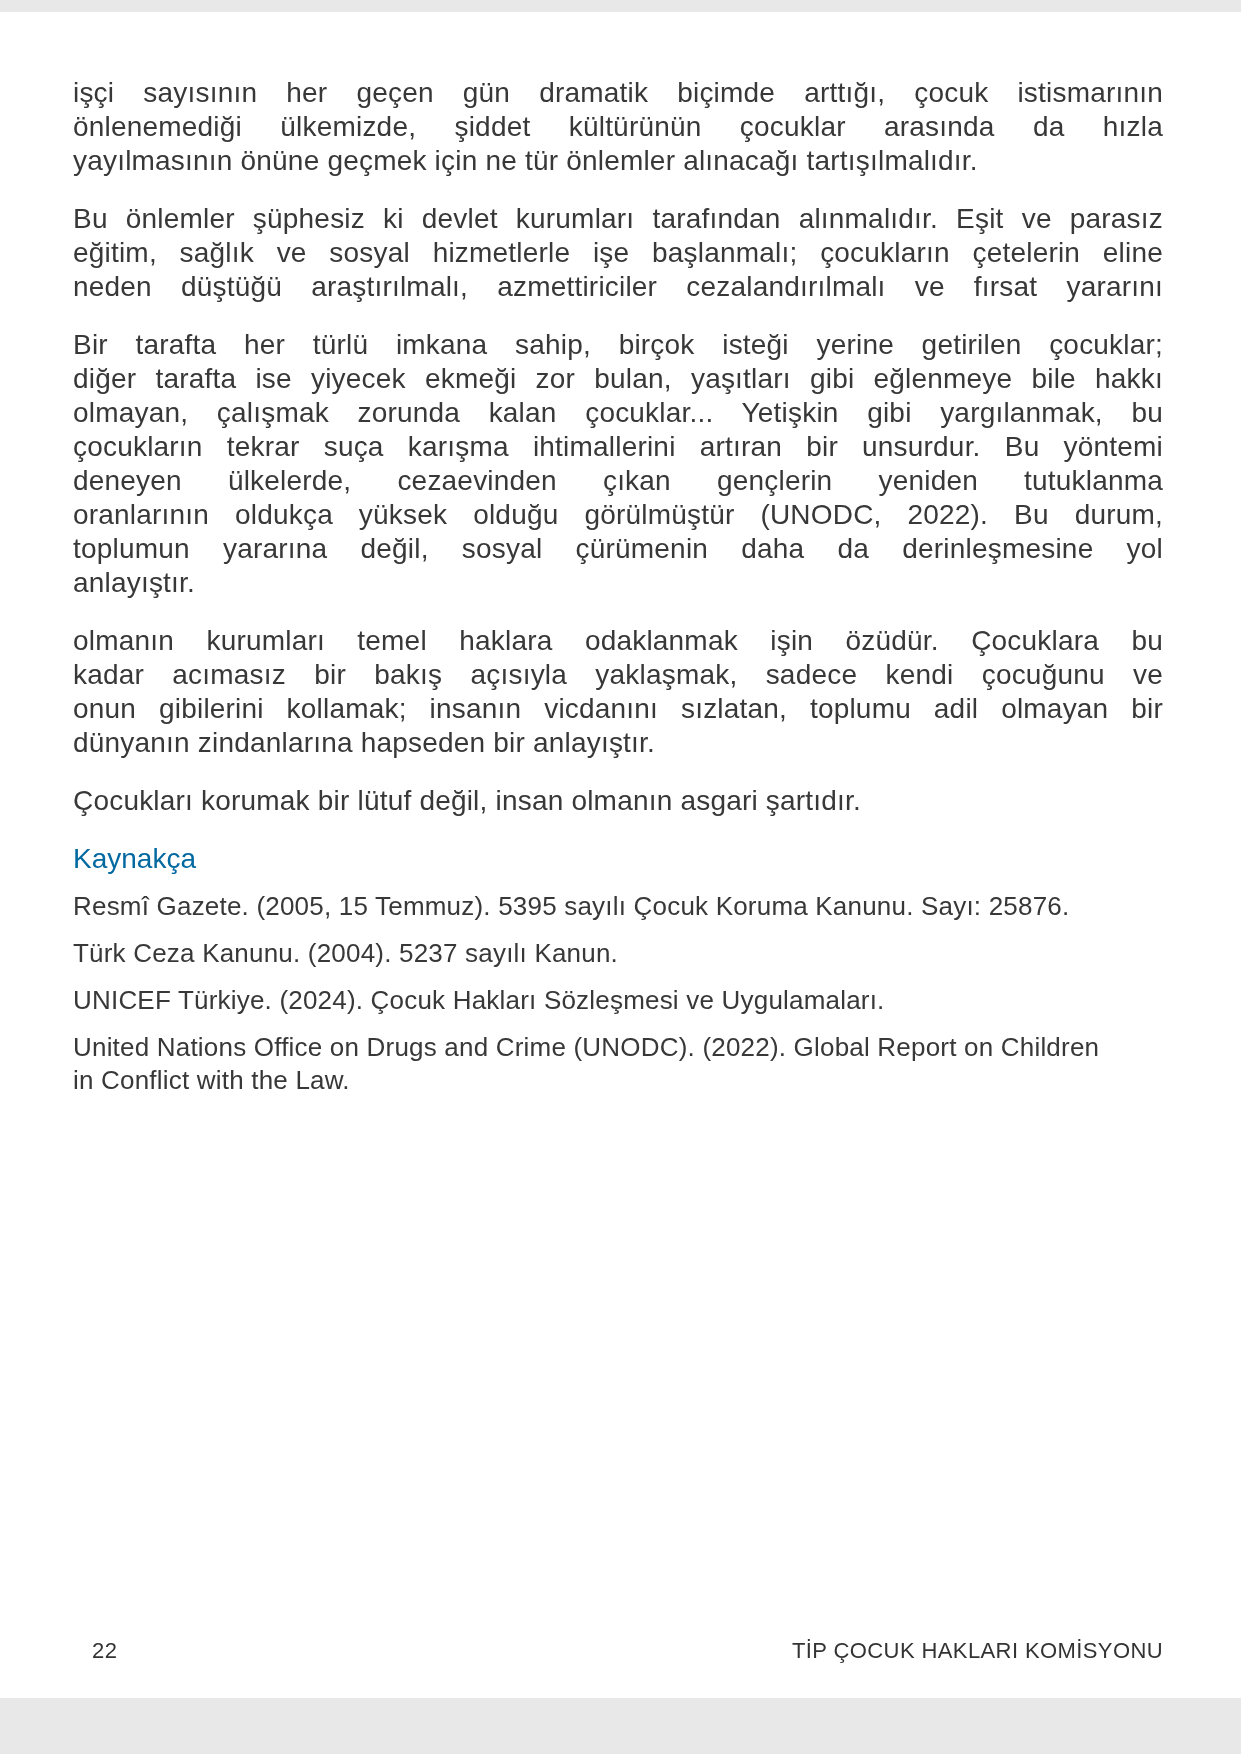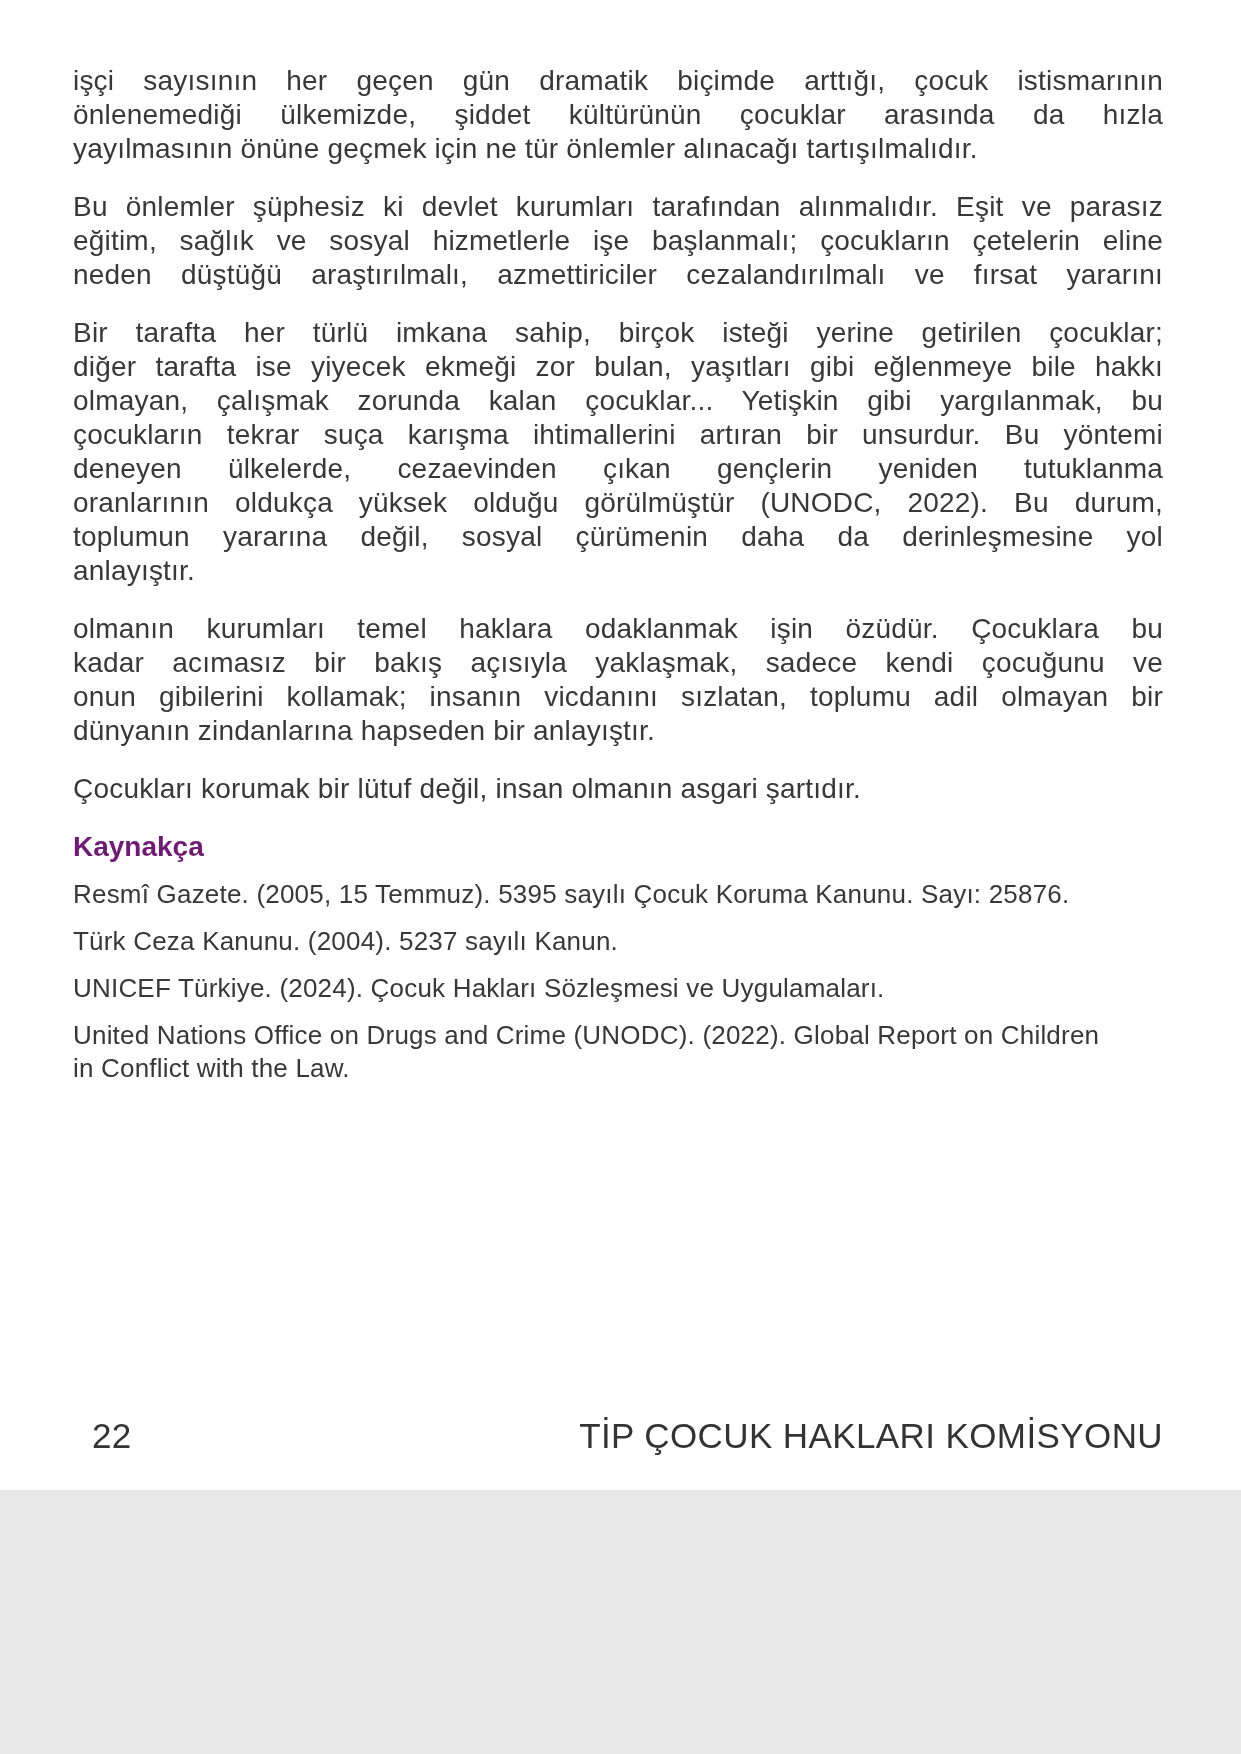--- a/index.html
+++ b/index.html
@@ -1,20 +1,20 @@
 <!DOCTYPE html>
 <html lang="tr"><head>
 <meta charset="utf-8">
 <style>
   html, body { margin: 0; padding: 0; background: #e8e8e8; }
   .page {
     position: relative;
     width: 1241px;
-    height: 1490px;
-    margin: 0 auto;
+    height: 1686px;
+    margin: 12px auto;
     background: #ffffff;
     font-family: "Liberation Sans", "DejaVu Sans", sans-serif;
     color: #383838;
     overflow: hidden;
   }
   .content {
     position: absolute;
     left: 73px;
     right: 78px;
     top: 64px;
@@ -29,39 +29,39 @@
     text-align: justify;
     text-align-last: justify;
   }
   .pline.last {
     text-align: center;
     text-align-last: left;
   }
   .refs-heading {
     font-size: 28px;
     line-height: 34px;
-    font-weight: bold;
-    color: #701a75;
+    font-weight: normal;
+    color: #0369a1;
     margin: 24px 0 14px 0;
   }
   .reference {
     font-size: 26px;
     line-height: 33px;
     letter-spacing: 0.2px;
     margin: 0 0 14px 0;
   }
   .footer {
     position: absolute;
     left: 73px;
     right: 78px;
     bottom: 34px;
     display: flex;
     justify-content: space-between;
     align-items: baseline;
-    font-size: 35px;
+    font-size: 22px;
     letter-spacing: 0.4px;
     color: #333333;
   }
   .page-number { padding-left: 19px; }
 </style>
 </head>
 <body>
 
 <div class="page">
   <div class="content">

